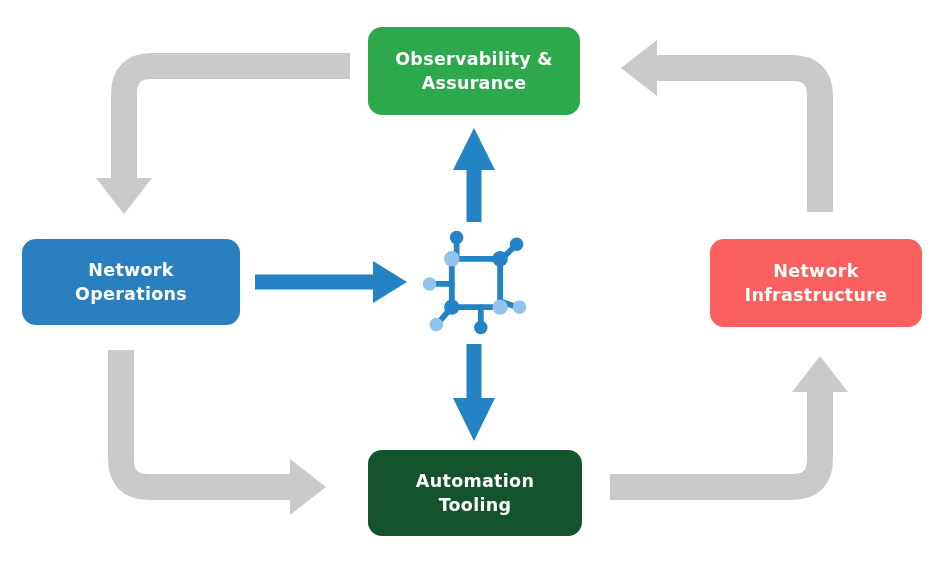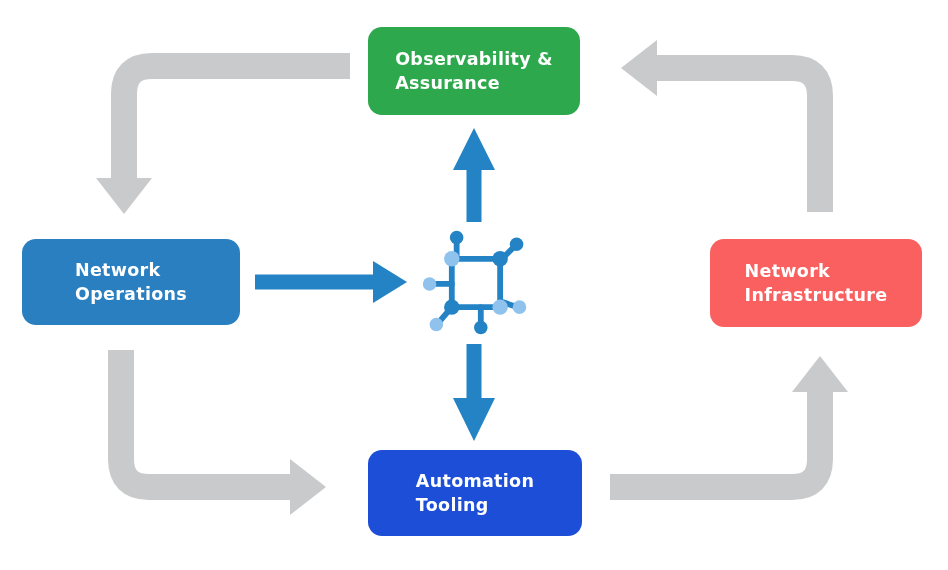--- a/index.html
+++ b/index.html
@@ -19,27 +19,28 @@
   .node {
     position: absolute;
     display: flex;
     align-items: center;
     justify-content: center;
     border-radius: 14px;
     color: #ffffff;
     font-size: 17.5px;
     font-weight: 600;
     letter-spacing: 0.3px;
+    text-align: center;
     line-height: 1.4;
     white-space: pre-line;
   }
   .node-observability       { left: 368px; top: 27px;  width: 212px; height: 88px; background: #2DA84D; }
   .node-operations          { left: 22px;  top: 239px; width: 218px; height: 86px; background: #2A7FC1; }
   .node-infrastructure      { left: 710px; top: 239px; width: 212px; height: 88px; background: #FA6060; }
-  .node-automation          { left: 368px; top: 450px; width: 214px; height: 86px; background: #1d4ed8; }
+  .node-automation          { left: 368px; top: 450px; width: 214px; height: 86px; background: #14532d; }
   .center-icon {
     position: absolute;
     left: 417px; top: 224px;
     width: 116px; height: 116px;
   }
   .gray-stroke { stroke: #C9CACB; fill: none; stroke-width: 26; }
   .gray-fill   { fill: #C9CACB; stroke: none; }
   .blue-stroke { stroke: #2383C4; fill: none; stroke-width: 15; }
   .blue-fill   { fill: #2383C4; stroke: none; }
 </style>

